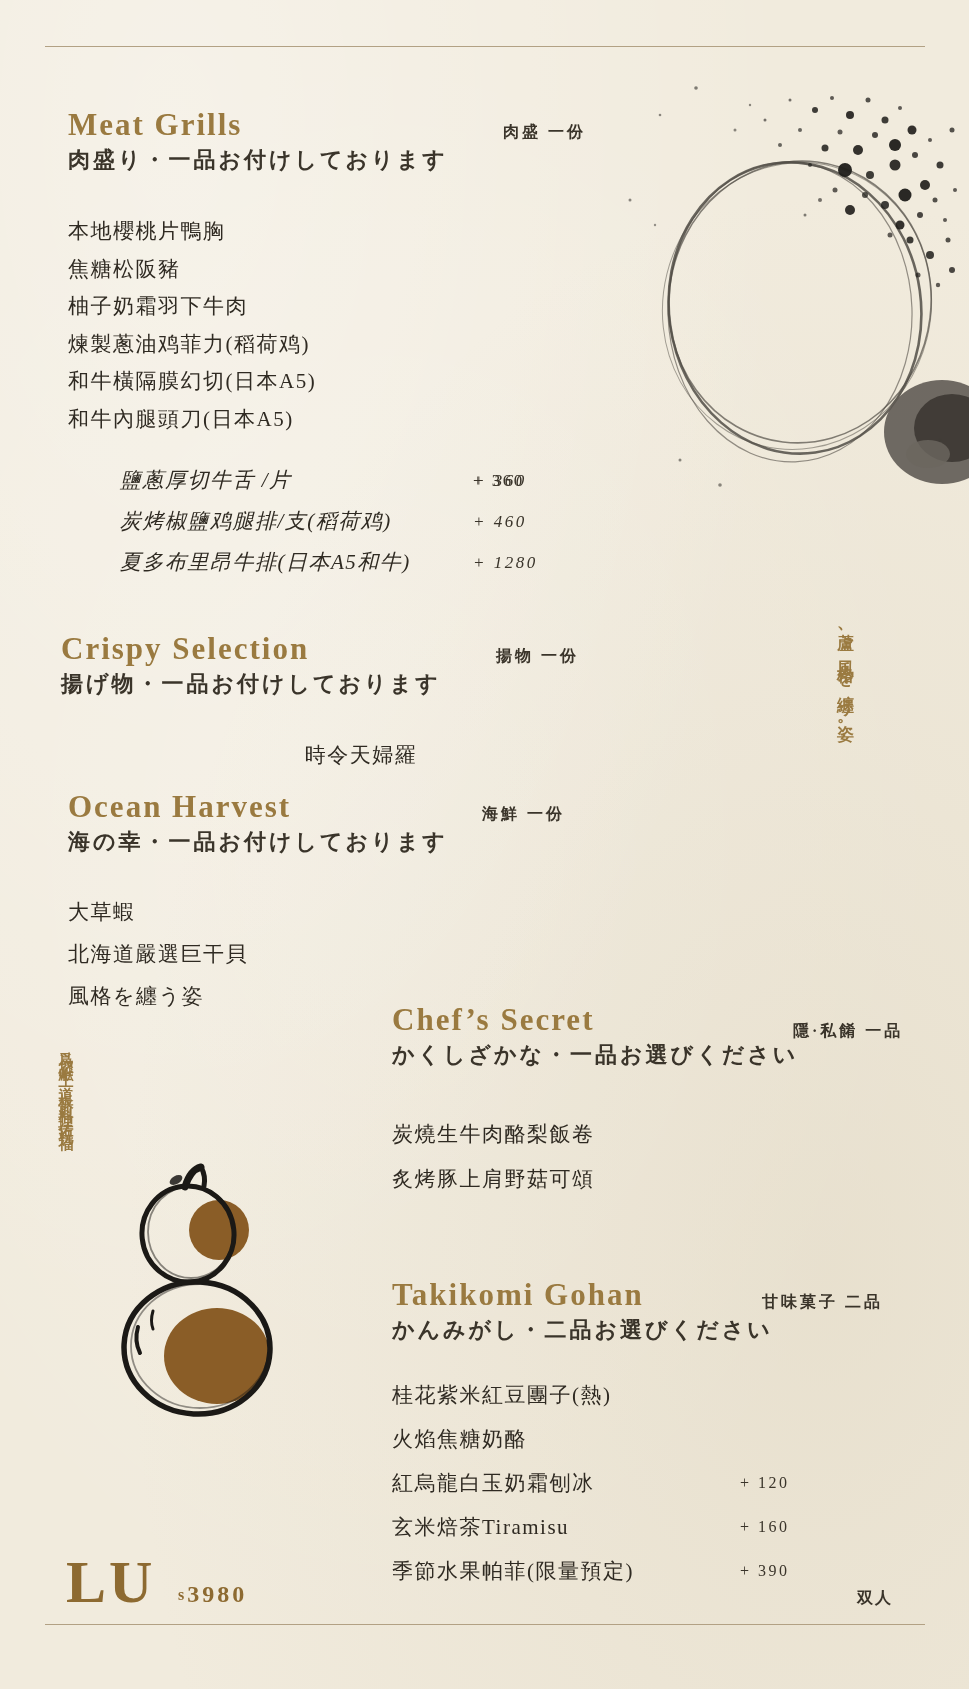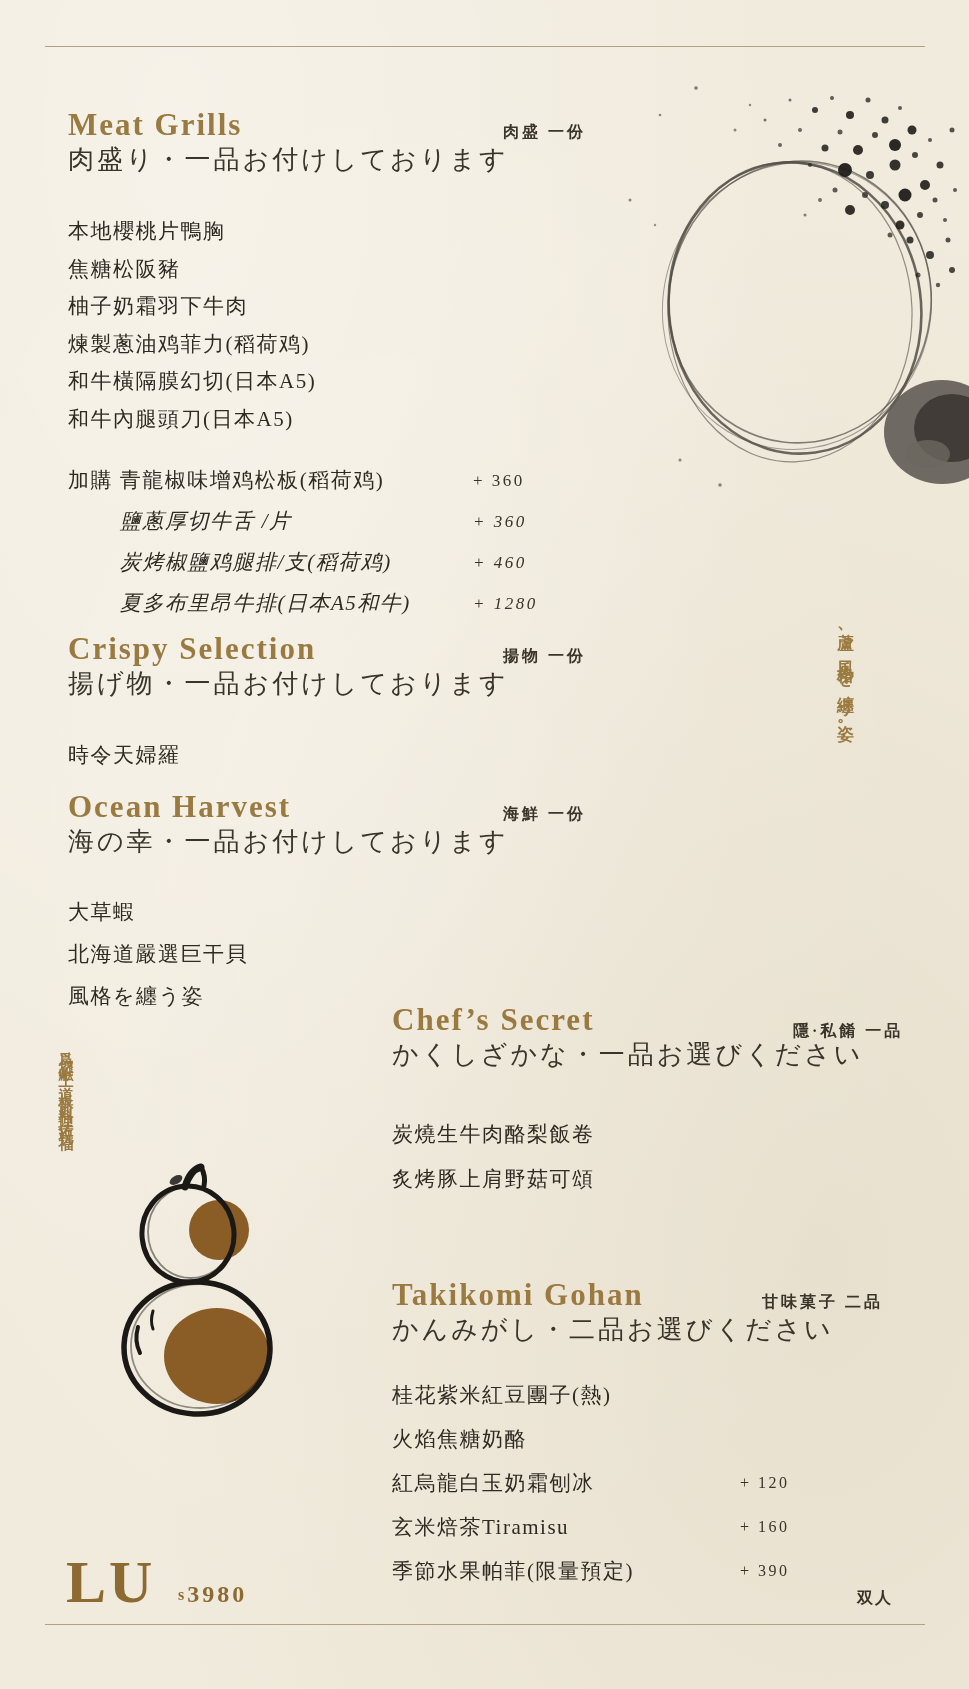--- a/index.html
+++ b/index.html
@@ -12,36 +12,36 @@
       #f1ebdd;
     font-family:"Liberation Serif","DejaVu Serif",serif;
     color:#322d25;
   }
   .rule{position:absolute;left:45px;width:880px;height:1px;background:#b2a184;}
   .rule.top{top:46px;}
   .rule.bottom{top:1624px;}
 
   .sec{position:absolute;}
   .sec-title{margin:0;font-size:31px;line-height:34px;font-weight:bold;color:#9a7a40;letter-spacing:2px;}
-  .sec-sub{margin:4px 0 0;font-size:26px;line-height:27px;font-weight:normal;color:#3a342a;letter-spacing:3px;}
+  .sec-sub{margin:4px 0 0;font-size:22px;line-height:27px;font-weight:bold;color:#3a342a;letter-spacing:3px;}
   .side-label{position:absolute;font-size:16px;font-weight:bold;color:#3a342a;letter-spacing:3px;white-space:nowrap;}
 
   ul.items,ul.addons{list-style:none;margin:0;padding:0;font-size:21px;letter-spacing:1.5px;font-weight:500;color:#2f2a22;}
   ul.items li,ul.addons li{position:relative;white-space:nowrap;}
 
   #sec-meat{left:68px;top:108px;width:600px;}
   #sec-meat ul.items{margin-top:40px;}
   #sec-meat ul.items li{line-height:37.5px;}
   #sec-meat ul.addons{margin-top:22px;}
   #sec-meat ul.addons li{line-height:41px;}
   ul.addons li.ind{padding-left:52px;font-style:italic;}
   ul.addons .price{position:absolute;left:405px;top:0;font-size:17px;letter-spacing:2.5px;color:#3a342a;}
 
-  #sec-crispy{left:68px;top:632px;width:600px;}
-  #sec-crispy ul.items{margin-top:38px;}
+  #sec-crispy{left:61px;top:632px;width:600px;}
+  #sec-crispy ul.items{margin-top:38px;text-align:center;}
   #sec-crispy ul.items li{line-height:40px;}
 
   #sec-ocean{left:68px;top:790px;width:600px;}
   #sec-ocean ul.items{margin-top:36px;}
   #sec-ocean ul.items li{line-height:42px;}
 
   #sec-chef{left:392px;top:1003px;width:560px;}
   #sec-chef ul.items{margin-top:44px;}
   #sec-chef ul.items li{line-height:45px;}
 
@@ -167,21 +167,20 @@
     <ul class="items">
       <li>本地櫻桃片鴨胸</li>
       <li>焦糖松阪豬</li>
       <li>柚子奶霜羽下牛肉</li>
       <li>煉製蔥油鸡菲力(稻荷鸡)</li>
       <li>和牛橫隔膜幻切(日本A5)</li>
       <li>和牛內腿頭刀(日本A5)</li>
     </ul>
     <ul class="addons">
       <li>
-        <span>加購 青龍椒味增鸡松板(稻荷鸡)</span>
         <span class="price">+ 360</span>
       </li>
       <li class="ind">
         <span>鹽蔥厚切牛舌 /片</span>
         <span class="price">+ 360</span>
       </li>
       <li class="ind">
         <span>炭烤椒鹽鸡腿排/支(稻荷鸡)</span>
         <span class="price">+ 460</span>
       </li>
@@ -196,21 +195,21 @@
     <h2 class="sec-title">Crispy Selection</h2>
     <span class="side-label" style="left:435px;top:14px">揚物 一份</span>
     <p class="sec-sub">揚げ物・一品お付けしております</p>
     <ul class="items">
       <li>時令天婦羅</li>
     </ul>
   </section>
 
   <section class="sec" id="sec-ocean">
     <h2 class="sec-title">Ocean Harvest</h2>
-    <span class="side-label" style="left:435px;top:14px">海鮮 一份</span>
+    <span class="side-label" style="left:414px;top:14px">海鮮 一份</span>
     <p class="sec-sub">海の幸・一品お付けしております</p>
     <ul class="items">
       <li>大草蝦</li>
       <li>北海道嚴選巨干貝</li>
       <li>風格を纏う姿</li>
     </ul>
   </section>
 
   <section class="sec" id="sec-chef">
     <h2 class="sec-title">Chef’s Secret</h2>

